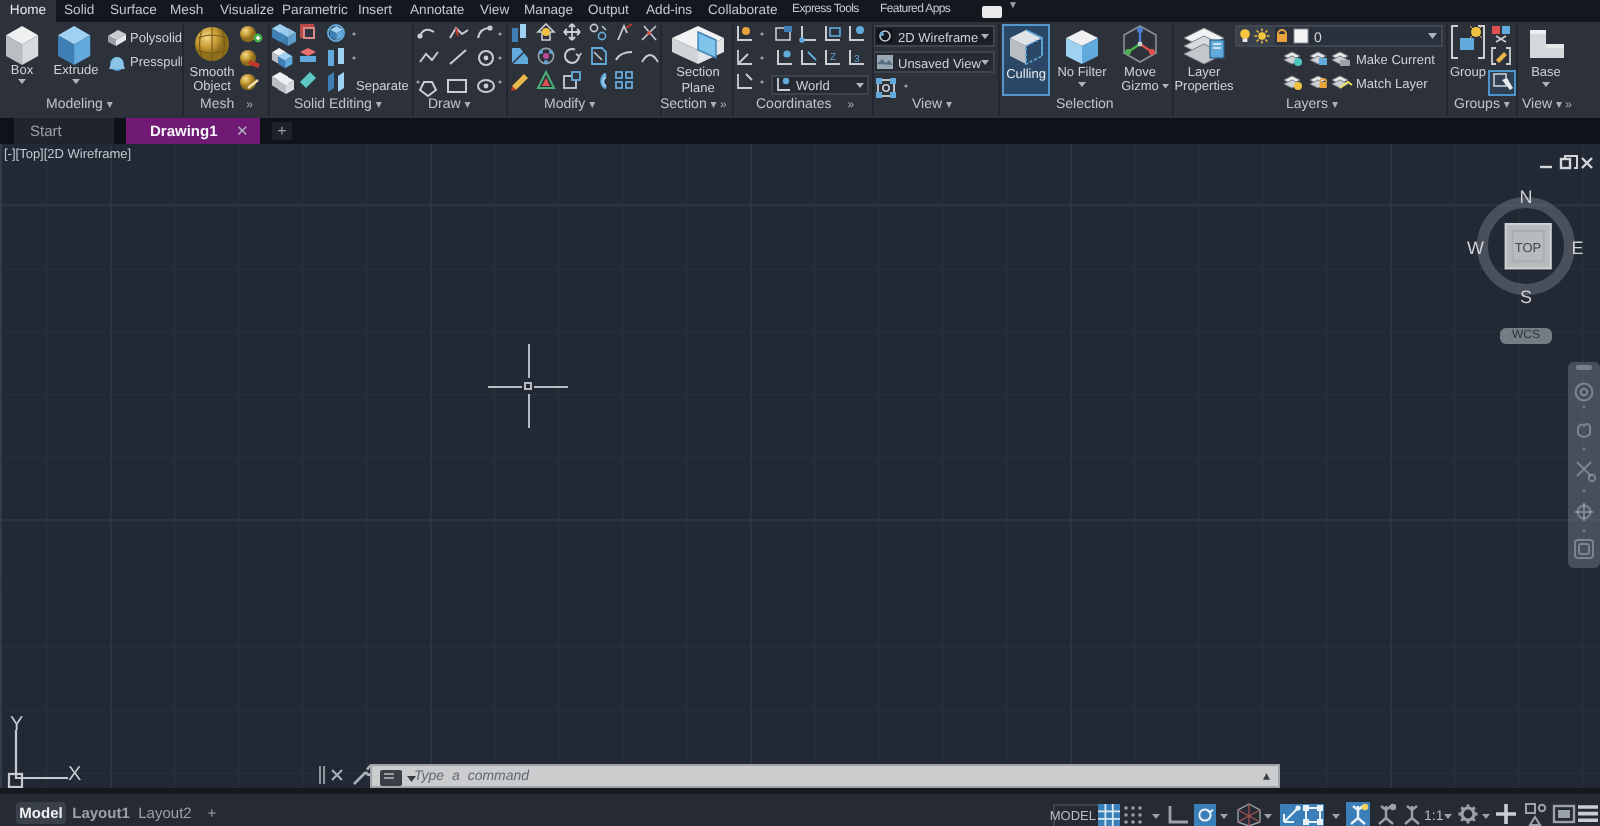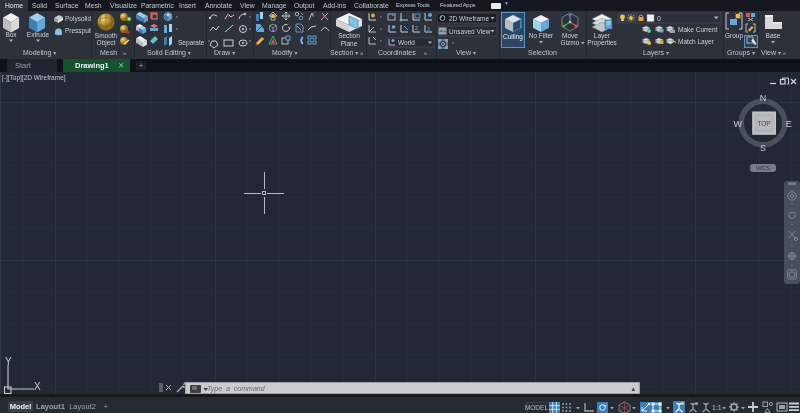--- a/index.html
+++ b/index.html
@@ -14,21 +14,21 @@
 
 
 #ribbon { left:0; top:11px; width:800px; height:48px; background:#2c313a; }
 .sep { position:absolute; top:1px; width:1px; height:46px; background:#22262e; }
 .plabel { position:absolute; top:37px; height:10px; font-size:7px; line-height:10px; color:#bfc5cc; white-space:nowrap; }
 .plabel .da { font-size:6px; color:#aab0b7; }
 
 
 #filetabs { left:0; top:59px; width:800px; height:27px; background:#0f1319; }
 #starttab { position:absolute; left:7px; top:0; width:50px; height:13px; background:#20252d; color:#9aa1a9; font-size:7.5px; text-align:left; padding-left:8px; line-height:13px; }
-#dwgtab { position:absolute; left:63px; top:0; width:67px; height:13px; background:#14532d; color:#f2f4f6; font-size:7.5px; font-weight:bold; line-height:13px; }
+#dwgtab { position:absolute; left:63px; top:0; width:67px; height:13px; background:#701a75; color:#f2f4f6; font-size:7.5px; font-weight:bold; line-height:13px; }
 #plustab { position:absolute; left:136px; top:2px; width:10px; height:9px; background:#1c2128; color:#9aa1a9; font-size:8px; text-align:center; line-height:9px; }
 
 
 #canvas { left:0; top:72px; width:800px; height:322px; background:#222934; border-left:1px solid #333c46;
   background-image:
     repeating-linear-gradient(90deg, transparent 0 54px, #2b3440 54px 55px, transparent 55px 160px),
     repeating-linear-gradient(180deg, transparent 0 30.2px, #2b3440 30.2px 31.2px, transparent 31.2px 157.5px),
     repeating-linear-gradient(90deg, transparent 0 22px, #252d36 22px 23px, transparent 23px 32px),
     repeating-linear-gradient(180deg, transparent 0 30.5px, #252d36 30.5px 31.5px, transparent 31.5px 31.5px);
 }

